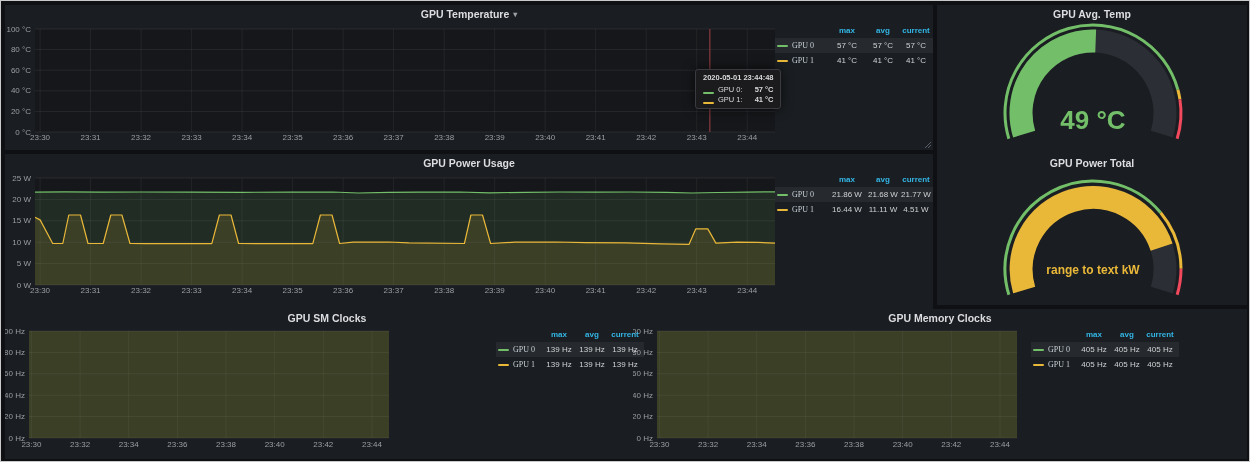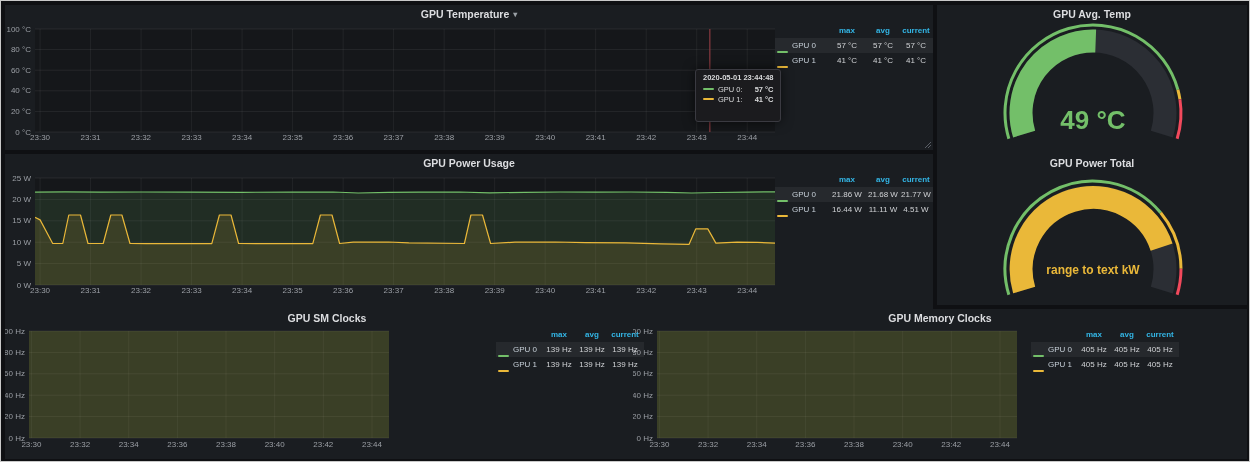--- a/index.html
+++ b/index.html
@@ -22,33 +22,33 @@
   }
   .caret { font-size:8px; color:#9aa0a6; }
   .chart-svg { position:absolute; top:0; left:0; display:block; }
   .legend {
     position:absolute; font-size:8px; color:#d0d2d5; z-index:2; line-height:15px;
   }
   .lrow { display:grid; grid-template-columns:50px 40px 32px 34px; height:15px; align-items:center; padding:0 2px; }
   .legend--sm .lrow { grid-template-columns:44px 34px 32px 34px; }
   .lrow--hl { background:rgba(255,255,255,0.055); }
   .lcell { text-align:center; white-space:nowrap; }
-  .lname { text-align:left; display:flex; align-items:flex-end; }
+  .lname { text-align:left; display:flex; align-items:center;font-family:Liberation Serif, serif; }
   .lhead-cell { color:#33b5e5; font-weight:700; cursor:pointer; }
   .ldash { display:inline-block; width:11px; height:2px; border-radius:1px; margin-right:4px; flex:0 0 auto; }
   .lseries { color:#c7d0d9; cursor:pointer; }
   .gtooltip {
     position:absolute; z-index:6; background:#1b1b1e; border:1px solid #3a3a41;
     border-radius:3px; box-shadow:0 0 12px rgba(0,0,0,0.6);
-    padding:3px 7px 17px 7px; font-size:7.5px; color:#d8d9da; white-space:nowrap;
+    padding:3px 7px 4px 7px; font-size:7.5px; color:#d8d9da; white-space:nowrap;
   }
   .gtooltip-date { font-weight:700; margin-bottom:2px; }
   .trow { display:flex; justify-content:space-between; gap:8px; align-items:center; height:10px; }
   .trow .tval { font-weight:700; }
-  .tname { display:flex; align-items:center; }
+  .tname { display:flex; align-items:flex-end; }
   .resize-handle {
     position:absolute; right:2px; bottom:2px; width:7px; height:7px; z-index:4; cursor:nwse-resize;
     background:
       linear-gradient(135deg, transparent 0 50%, #5a5e66 50% 58%, transparent 58% 72%, #5a5e66 72% 80%, transparent 80%);
   }
 </style>
 </head>
 <body>
 
 <div class="screen">

